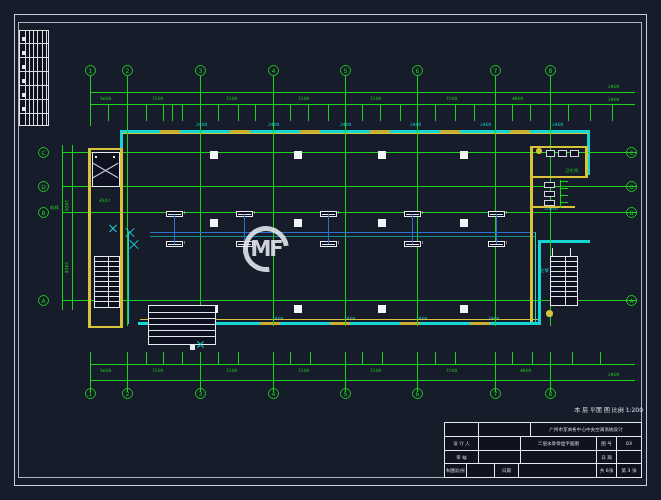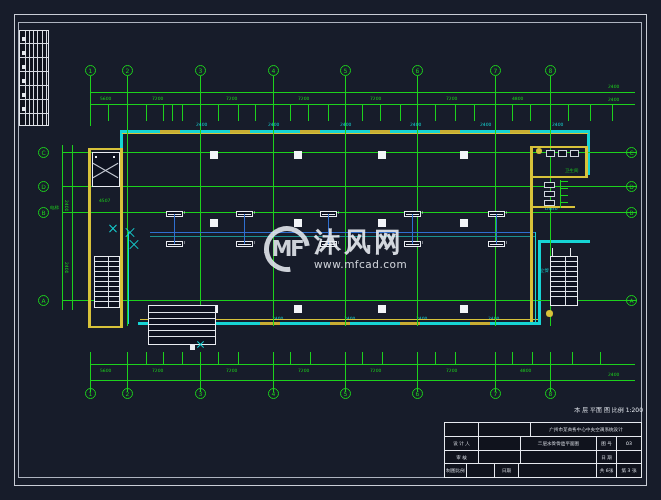--- a/index.html
+++ b/index.html
@@ -68,21 +68,21 @@
 
   
   .stair{position:absolute;border:1px solid #e9ecf1;background:#0e1220;}
   .stair .t{position:absolute;left:0;right:0;height:1px;background:#dfe3ea;}
   .stair-v{position:absolute;top:0;bottom:0;width:1px;background:#dfe3ea;}
 
   
   .door{position:absolute;background:#c9ae33;}
 
   
-  .wm{position:absolute;left:264px;top:218px;width:190px;height:62px;
+  .wm{position:absolute;left:243px;top:218px;width:190px;height:62px;
       display:flex;align-items:center;pointer-events:none;opacity:.88;}
   .wm-logo{position:relative;width:46px;height:46px;flex:0 0 46px;}
   .wm-logo .ring{position:absolute;inset:0;border-radius:50%;
       border:5px solid #e7eaf0;border-right-color:transparent;transform:rotate(36deg);}
   .wm-logo .mf{position:absolute;inset:0;display:flex;align-items:center;justify-content:center;
       color:#e7eaf0;font-weight:bold;font-size:21px;letter-spacing:-2px;}
   .wm-txt{margin-left:4px;}
   .wm-cn{color:#eef1f6;font-size:27px;font-weight:bold;letter-spacing:3px;line-height:1;}
   .wm-url{color:#e7eaf0;font-size:10.5px;letter-spacing:.5px;margin-top:3px;}
 
@@ -426,24 +426,20 @@
   <div class="bub" style="left:268px;top:388px">4</div>
   <div class="bub" style="left:340px;top:388px">5</div>
   <div class="bub" style="left:412px;top:388px">6</div>
   <div class="bub" style="left:490px;top:388px">7</div>
   <div class="bub" style="left:545px;top:388px">8</div>
 
   <div class="wm">
     <div class="wm-logo">
       <div class="ring"></div>
       <div class="mf">MF</div>
-    </div>
-    <div class="wm-txt">
-      <div class="wm-cn">沐风网</div>
-      <div class="wm-url">www.mfcad.com</div>
     </div>
   </div>
 
   <div class="note">本 层 平面 图 比例 1:200</div>
 
   <div class="tblock">
     <div class="tb-row" style="flex:0 0 14px;">
       <div class="tb-cell" style="flex:0 0 34px"></div>
       <div class="tb-cell" style="flex:1"></div>
       <div class="tb-cell" style="flex:0 0 110px">广州市某商务中心中央空调系统设计</div>

